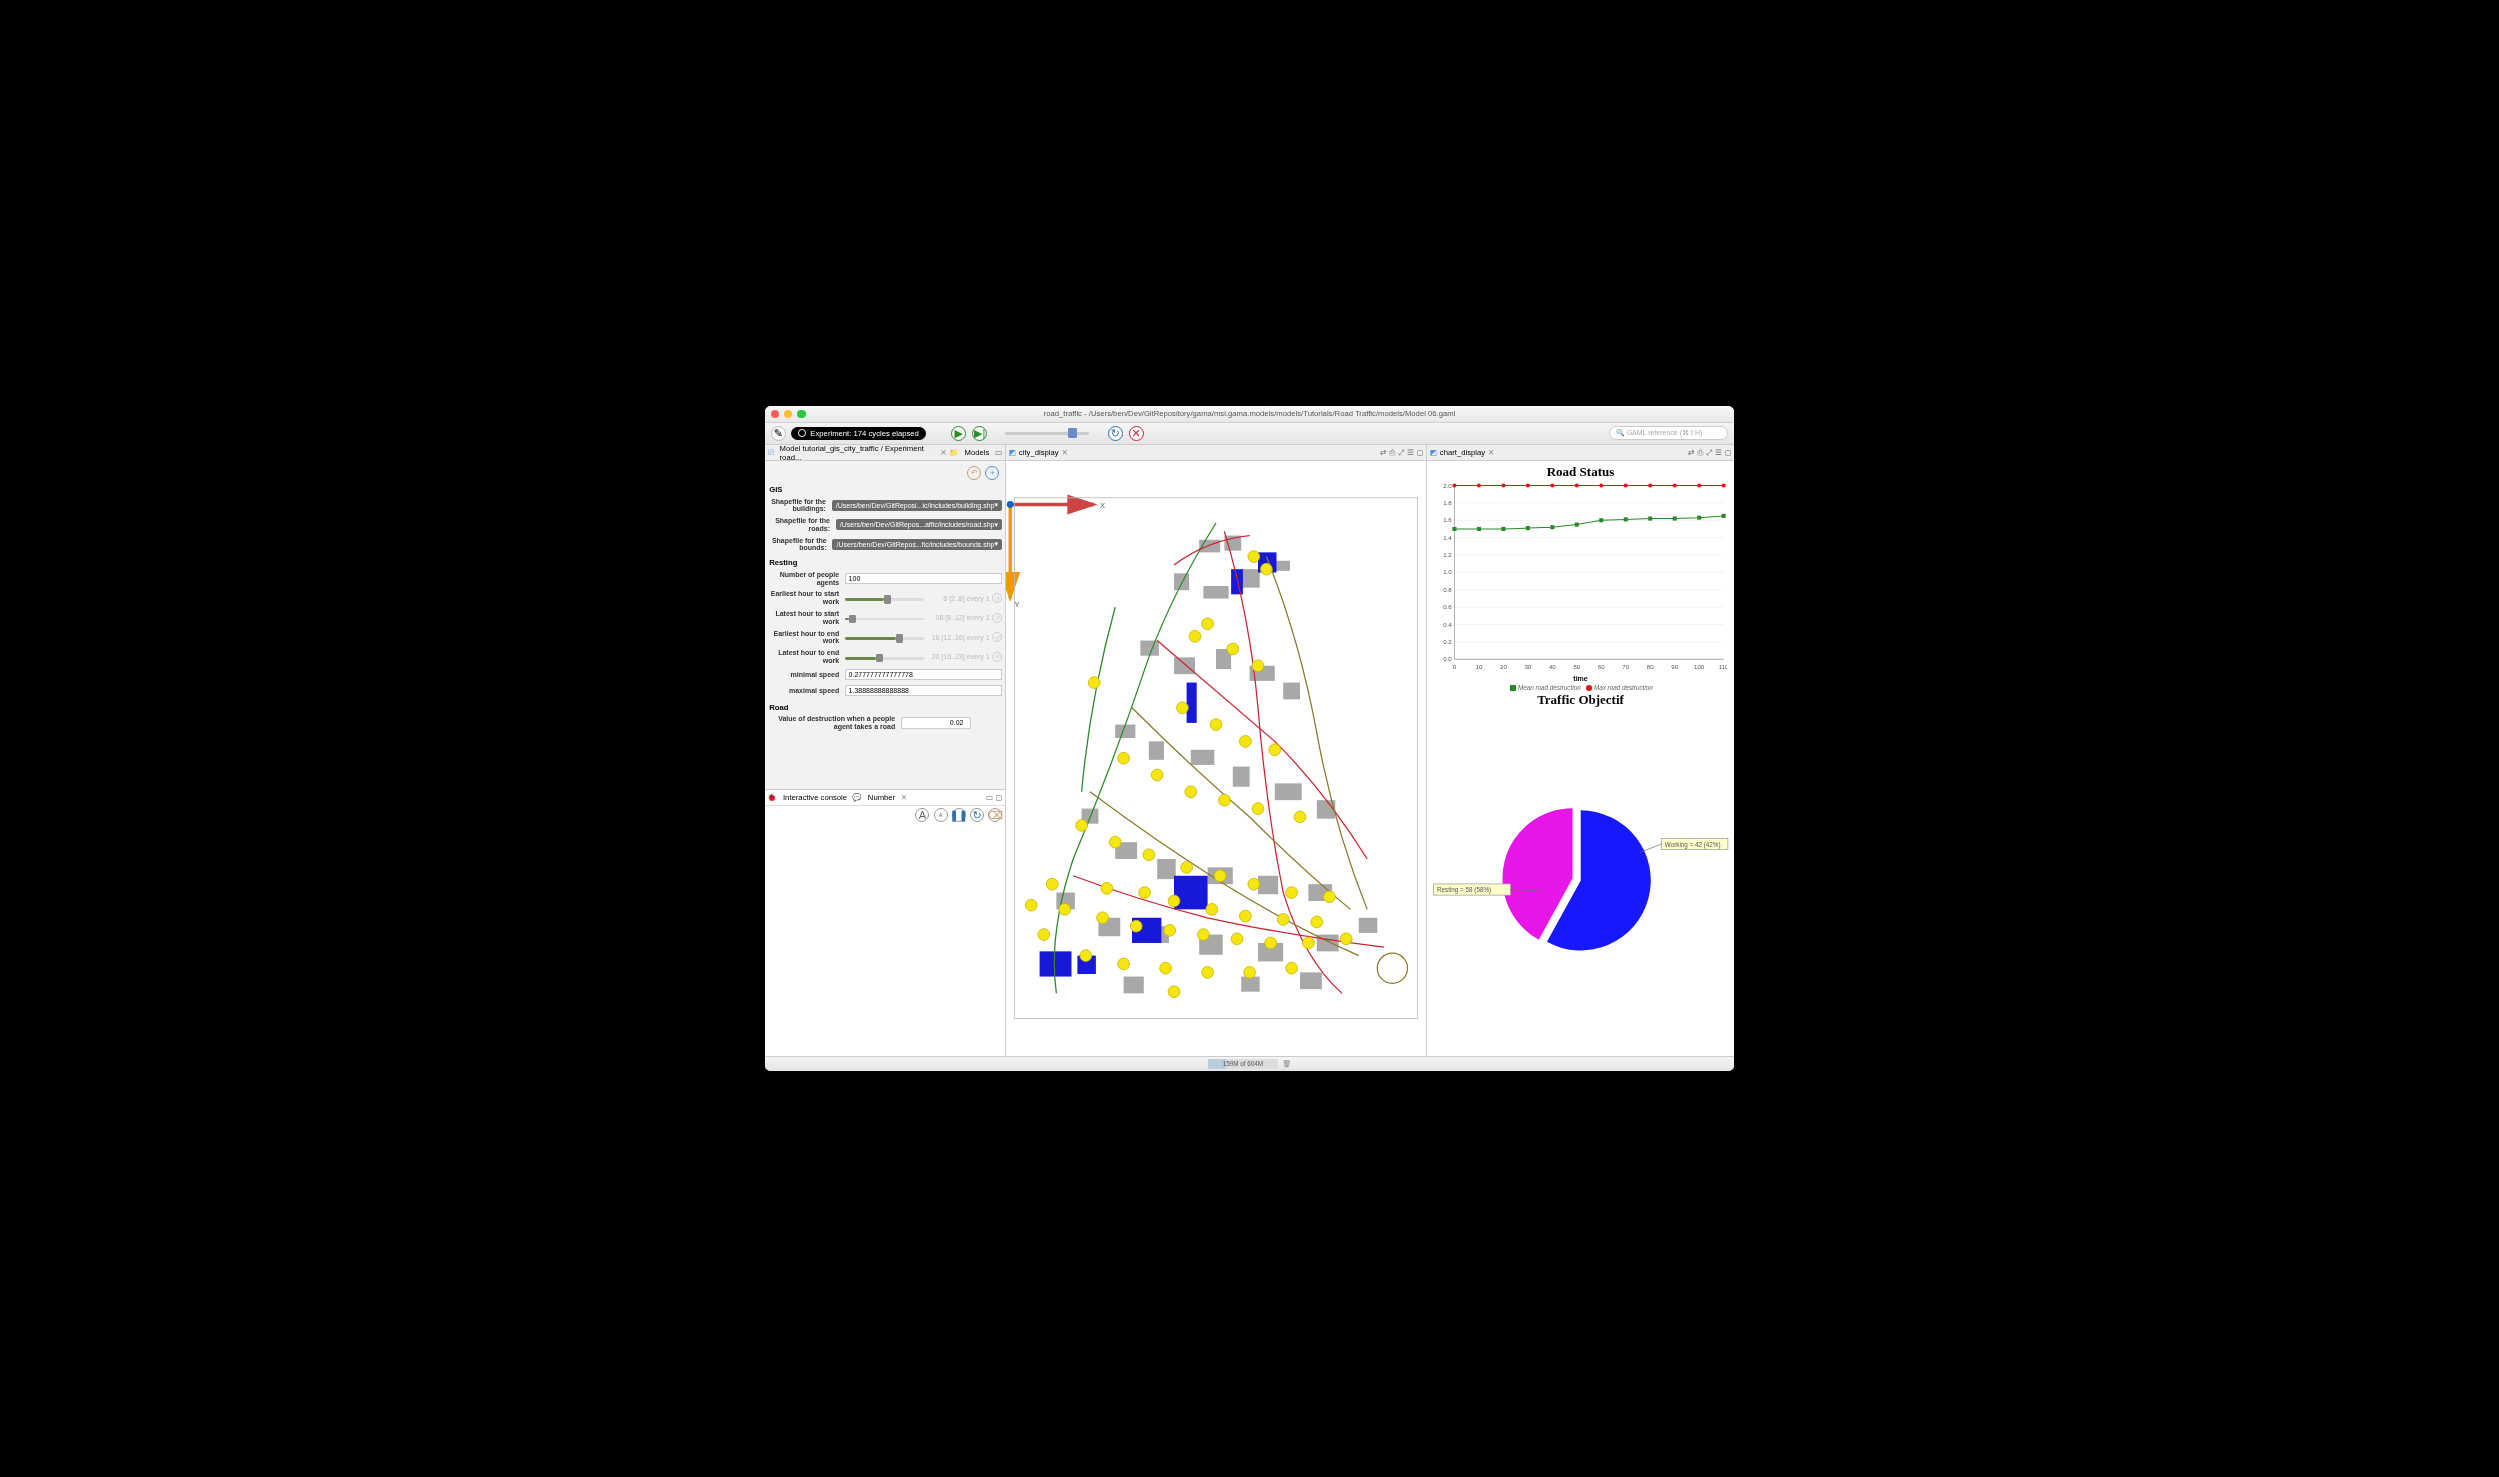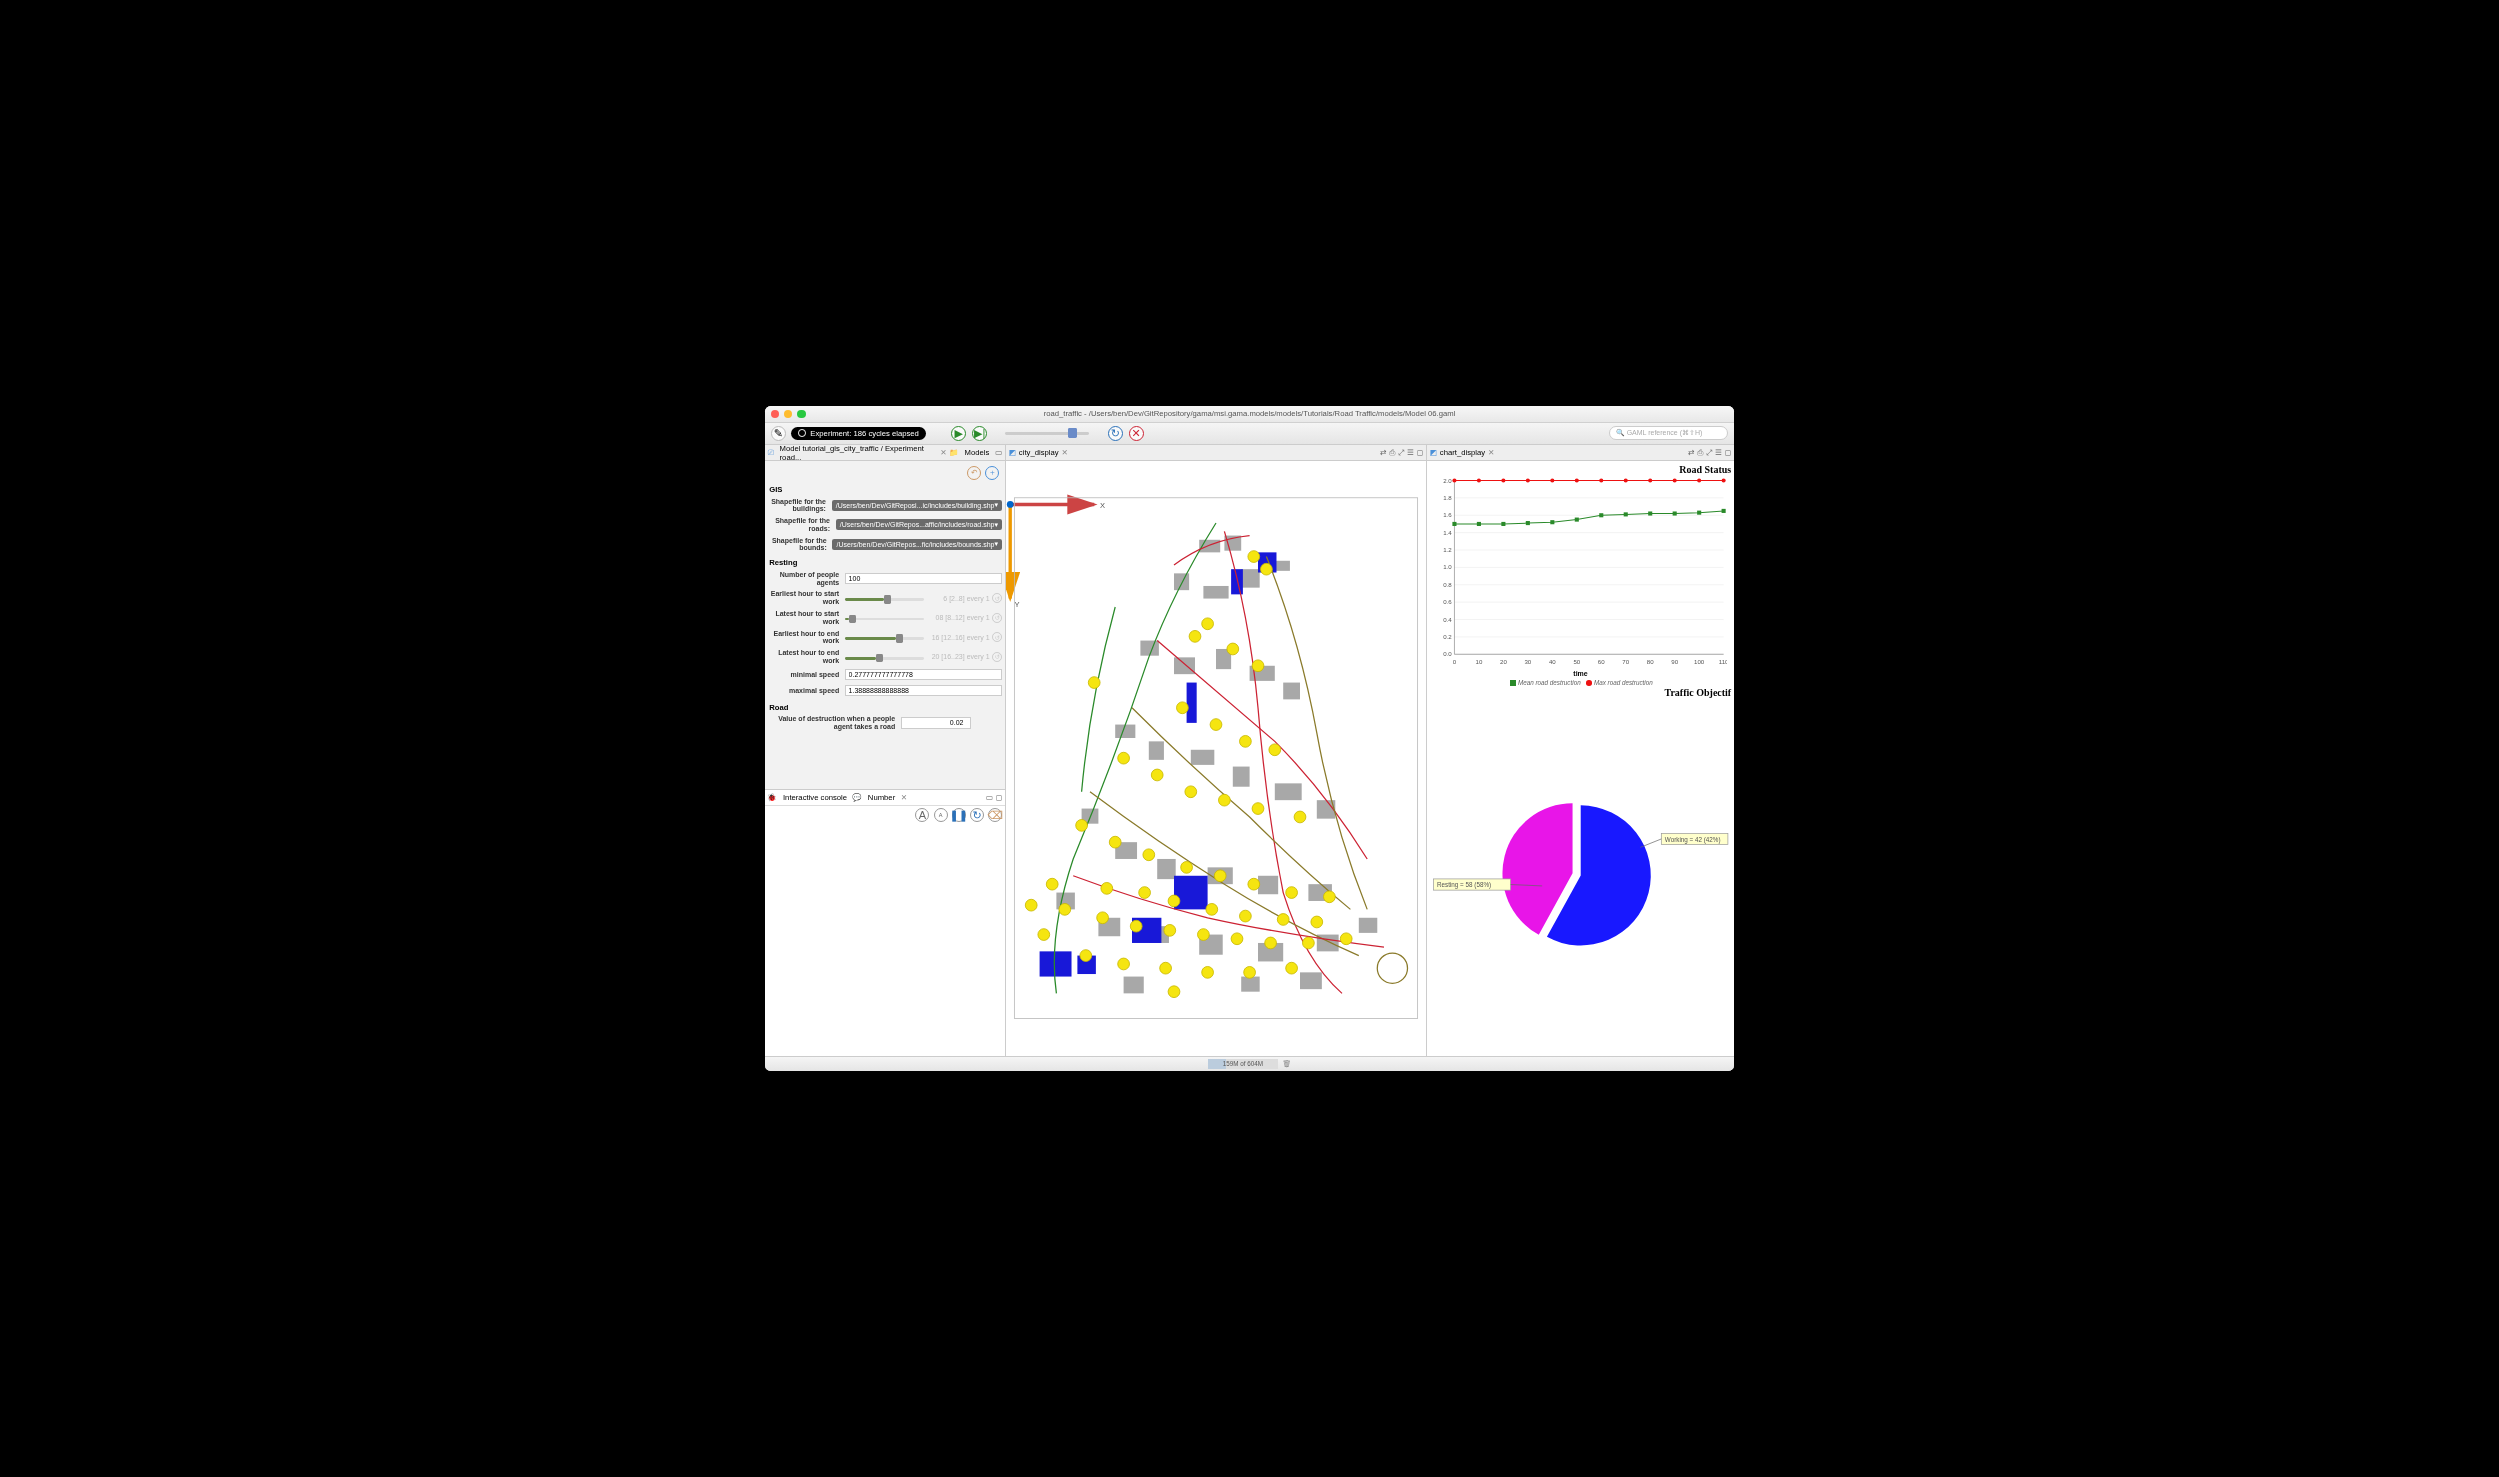--- a/index.html
+++ b/index.html
@@ -45,21 +45,21 @@
 .rst{width:9.8px;height:9.8px;border:0.7px solid #ccc;border-radius:50%;color:#ccc;font-size:6.3px;display:flex;align-items:center;justify-content:center}
 .console-area{flex:1;border-top:0.7px solid #ccc;display:flex;flex-direction:column;background:#fff}
 .console-tabs{height:15.3px;display:flex;align-items:center;font-size:7.7px;padding:0 2.8px;gap:5.6px;border-bottom:0.7px solid #ddd}
 .console-tools{display:flex;justify-content:flex-end;gap:4.2px;padding:2.8px}
 .center-col{flex:1;display:flex;flex-direction:column;border-right:0.7px solid #ccc}
 .view-tabs{height:16.7px;background:#eee;border-bottom:0.7px solid #ccc;display:flex;align-items:center;font-size:7.7px;padding:0 2.8px;justify-content:space-between}
 .vicons{display:flex;gap:2.8px;color:#666;font-size:7.7px}
 .canvas{flex:1;background:#fff;position:relative;overflow:hidden}
 .right-col{width:307px;display:flex;flex-direction:column}
 .chart-area{flex:1;background:#fff;padding:2.8px;display:flex;flex-direction:column}
-.chart-title{text-align:right;font-weight:bold;font-size:10px;font-family:Georgia,serif}
+.chart-title{text-align:center;font-weight:bold;font-size:13px;font-family:Georgia,serif}
 .line-chart{height:195px;position:relative;margin:0 4.2px}
 .legend{text-align:center;font-size:6.3px;color:#666;font-style:italic;padding:1.4px}
 .legend i{display:inline-block;width:5.6px;height:5.6px;margin:0 2.1px;vertical-align:middle}
 .pie-wrap{flex:1;position:relative}
 .statusbar{height:15.3px;background:linear-gradient(#f5f5f5,#e5e5e5);border-top:0.7px solid #ccc;display:flex;align-items:center;justify-content:center;font-size:7px;color:#555;gap:4.2px}
 .mem{background:#ddd;width:70px;height:9.8px;position:relative;font-size:6.3px;text-align:center;line-height:9.8px}
 .mem .fill{position:absolute;left:0;top:0;bottom:0;background:#bcd;width:26%}
 svg text{font-size:9px;fill:#555}
 </style>
 </head>
@@ -73,21 +73,21 @@
       <div class="dot y"></div>
       <div class="dot g"></div>
     </div>
     <div class="titlebar-title">road_traffic - /Users/ben/Dev/GitRepository/gama/msi.gama.models/models/Tutorials/Road Traffic/models/Model 06.gaml</div>
   </div>
 
   <div class="toolbar">
     <div class="tbtn">✎</div>
     <div class="exp-badge">
       <span class="clk"></span>
-      <span>Experiment: 186 cycles elapsed</span>
+      <span>Experiment: 174 cycles elapsed</span>
     </div>
     <div style="flex:0 0 14px"></div>
     <div class="tbtn play">▶</div>
     <div class="tbtn step">▶|</div>
     <div style="flex:0 0 7px"></div>
     <div class="slider-bar">
         <div class="thumb"></div>
       </div>
     <div style="flex:0 0 7px"></div>
     <div class="tbtn reload">↻</div>

